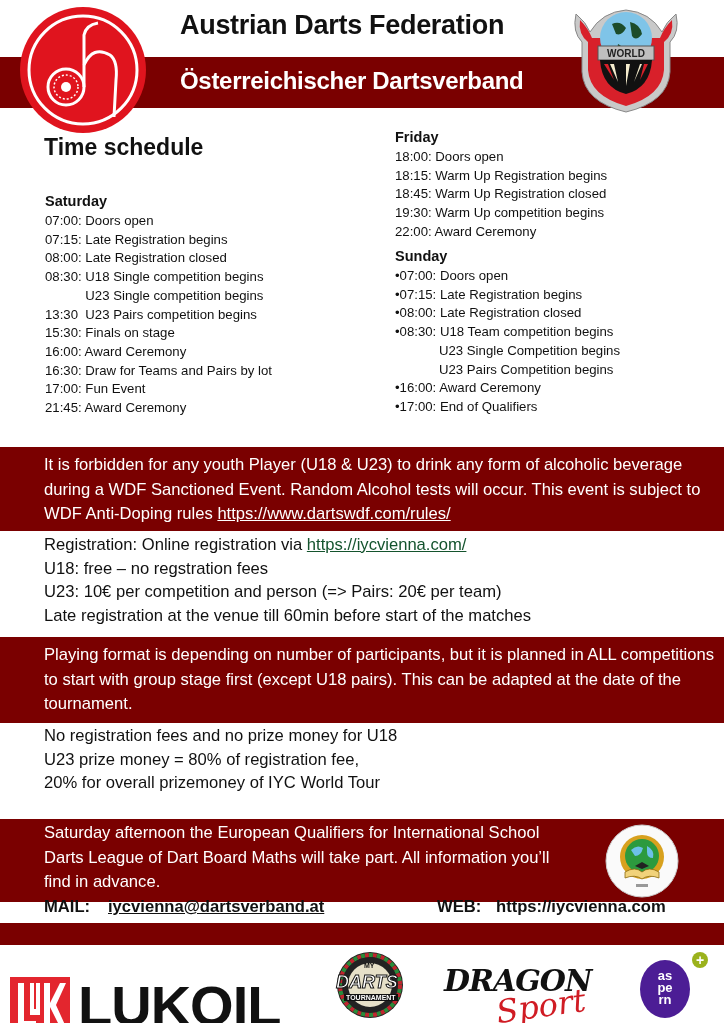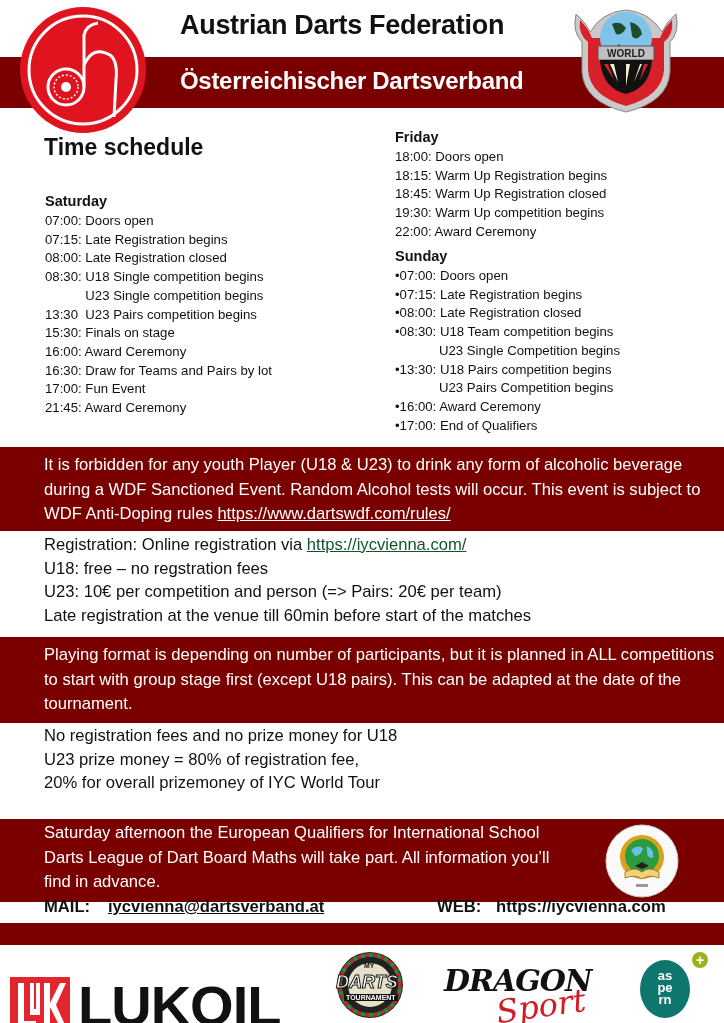--- a/index.html
+++ b/index.html
@@ -80,21 +80,20 @@
   <div class="line">22:00: Award Ceremony</div>
 </div>
 
 <div class="abs day" style="left:395px;top:248px;">Sunday</div>
 <div class="abs" style="left:395px;top:267px;">
   <div class="line">•07:00: Doors open</div>
   <div class="line">•07:15: Late Registration begins</div>
   <div class="line">•08:00: Late Registration closed</div>
   <div class="line">•08:30: U18 Team competition begins</div>
   <div class="line">            U23 Single Competition begins</div>
-  <div class="line">•13:30: U18 Pairs competition begins</div>
   <div class="line">            U23 Pairs Competition begins</div>
   <div class="line">•16:00: Award Ceremony</div>
   <div class="line">•17:00: End of Qualifiers</div>
 </div>
 
 <div class="band" style="top:447px;height:84px;">
   <div class="abs para" style="left:44px;top:6px;width:670px;">
     <span>It is forbidden for any youth Player (U18 &amp; U23) to drink any form of alcoholic beverage during a WDF Sanctioned Event. Random Alcohol tests will occur. This event is subject to WDF Anti-Doping rules </span><a class="link-white">https://www.dartswdf.com/rules/</a>
   </div>
 </div>
@@ -158,19 +157,19 @@
   <div style="position:absolute;left:6px;top:22px;font-size:18px;font-weight:bold;font-style:italic;color:#fff;-webkit-text-stroke:1px #111;">DARTS</div>
   <div style="position:absolute;left:14px;top:44px;font-size:7px;font-weight:bold;color:#fff;background:#111;padding:0 2px;">TOURNAMENT</div>
 </div>
 
 <div class="sponsor" style="left:444px;top:953px;width:180px;height:66px;margin-top:10px;">
   <div style="position:absolute;left:0;top:0;font-size:30px;font-weight:bold;font-style:italic;color:#111;font-family:'DejaVu Serif', serif;letter-spacing:-1px;">DRAGON</div>
   <div style="position:absolute;left:52px;top:24px;font-size:32px;font-style:italic;color:#d01c24;font-family:'DejaVu Serif', serif;transform:rotate(-8deg);">Sport</div>
 </div>
 
 <div class="sponsor" style="left:640px;top:950px;width:72px;height:70px;">
-  <div style="position:absolute;left:0;top:10px;width:50px;height:58px;border-radius:50%;background:#0f766e;color:#fff;font-weight:bold;font-size:13px;line-height:12px;text-align:center;padding-top:10px;box-sizing:border-box;">
+  <div style="position:absolute;left:0;top:10px;width:50px;height:58px;border-radius:50%;background:#4c1d95;color:#fff;font-weight:bold;font-size:13px;line-height:12px;text-align:center;padding-top:10px;box-sizing:border-box;">
     <div>as</div>
     <div>pe</div>
     <div>rn</div>
   </div>
   <div style="position:absolute;left:52px;top:2px;width:16px;height:16px;border-radius:50%;background:#9bb21c;color:#fff;font-weight:bold;font-size:14px;line-height:16px;text-align:center;">+</div>
 </div>
 
 </body></html>

